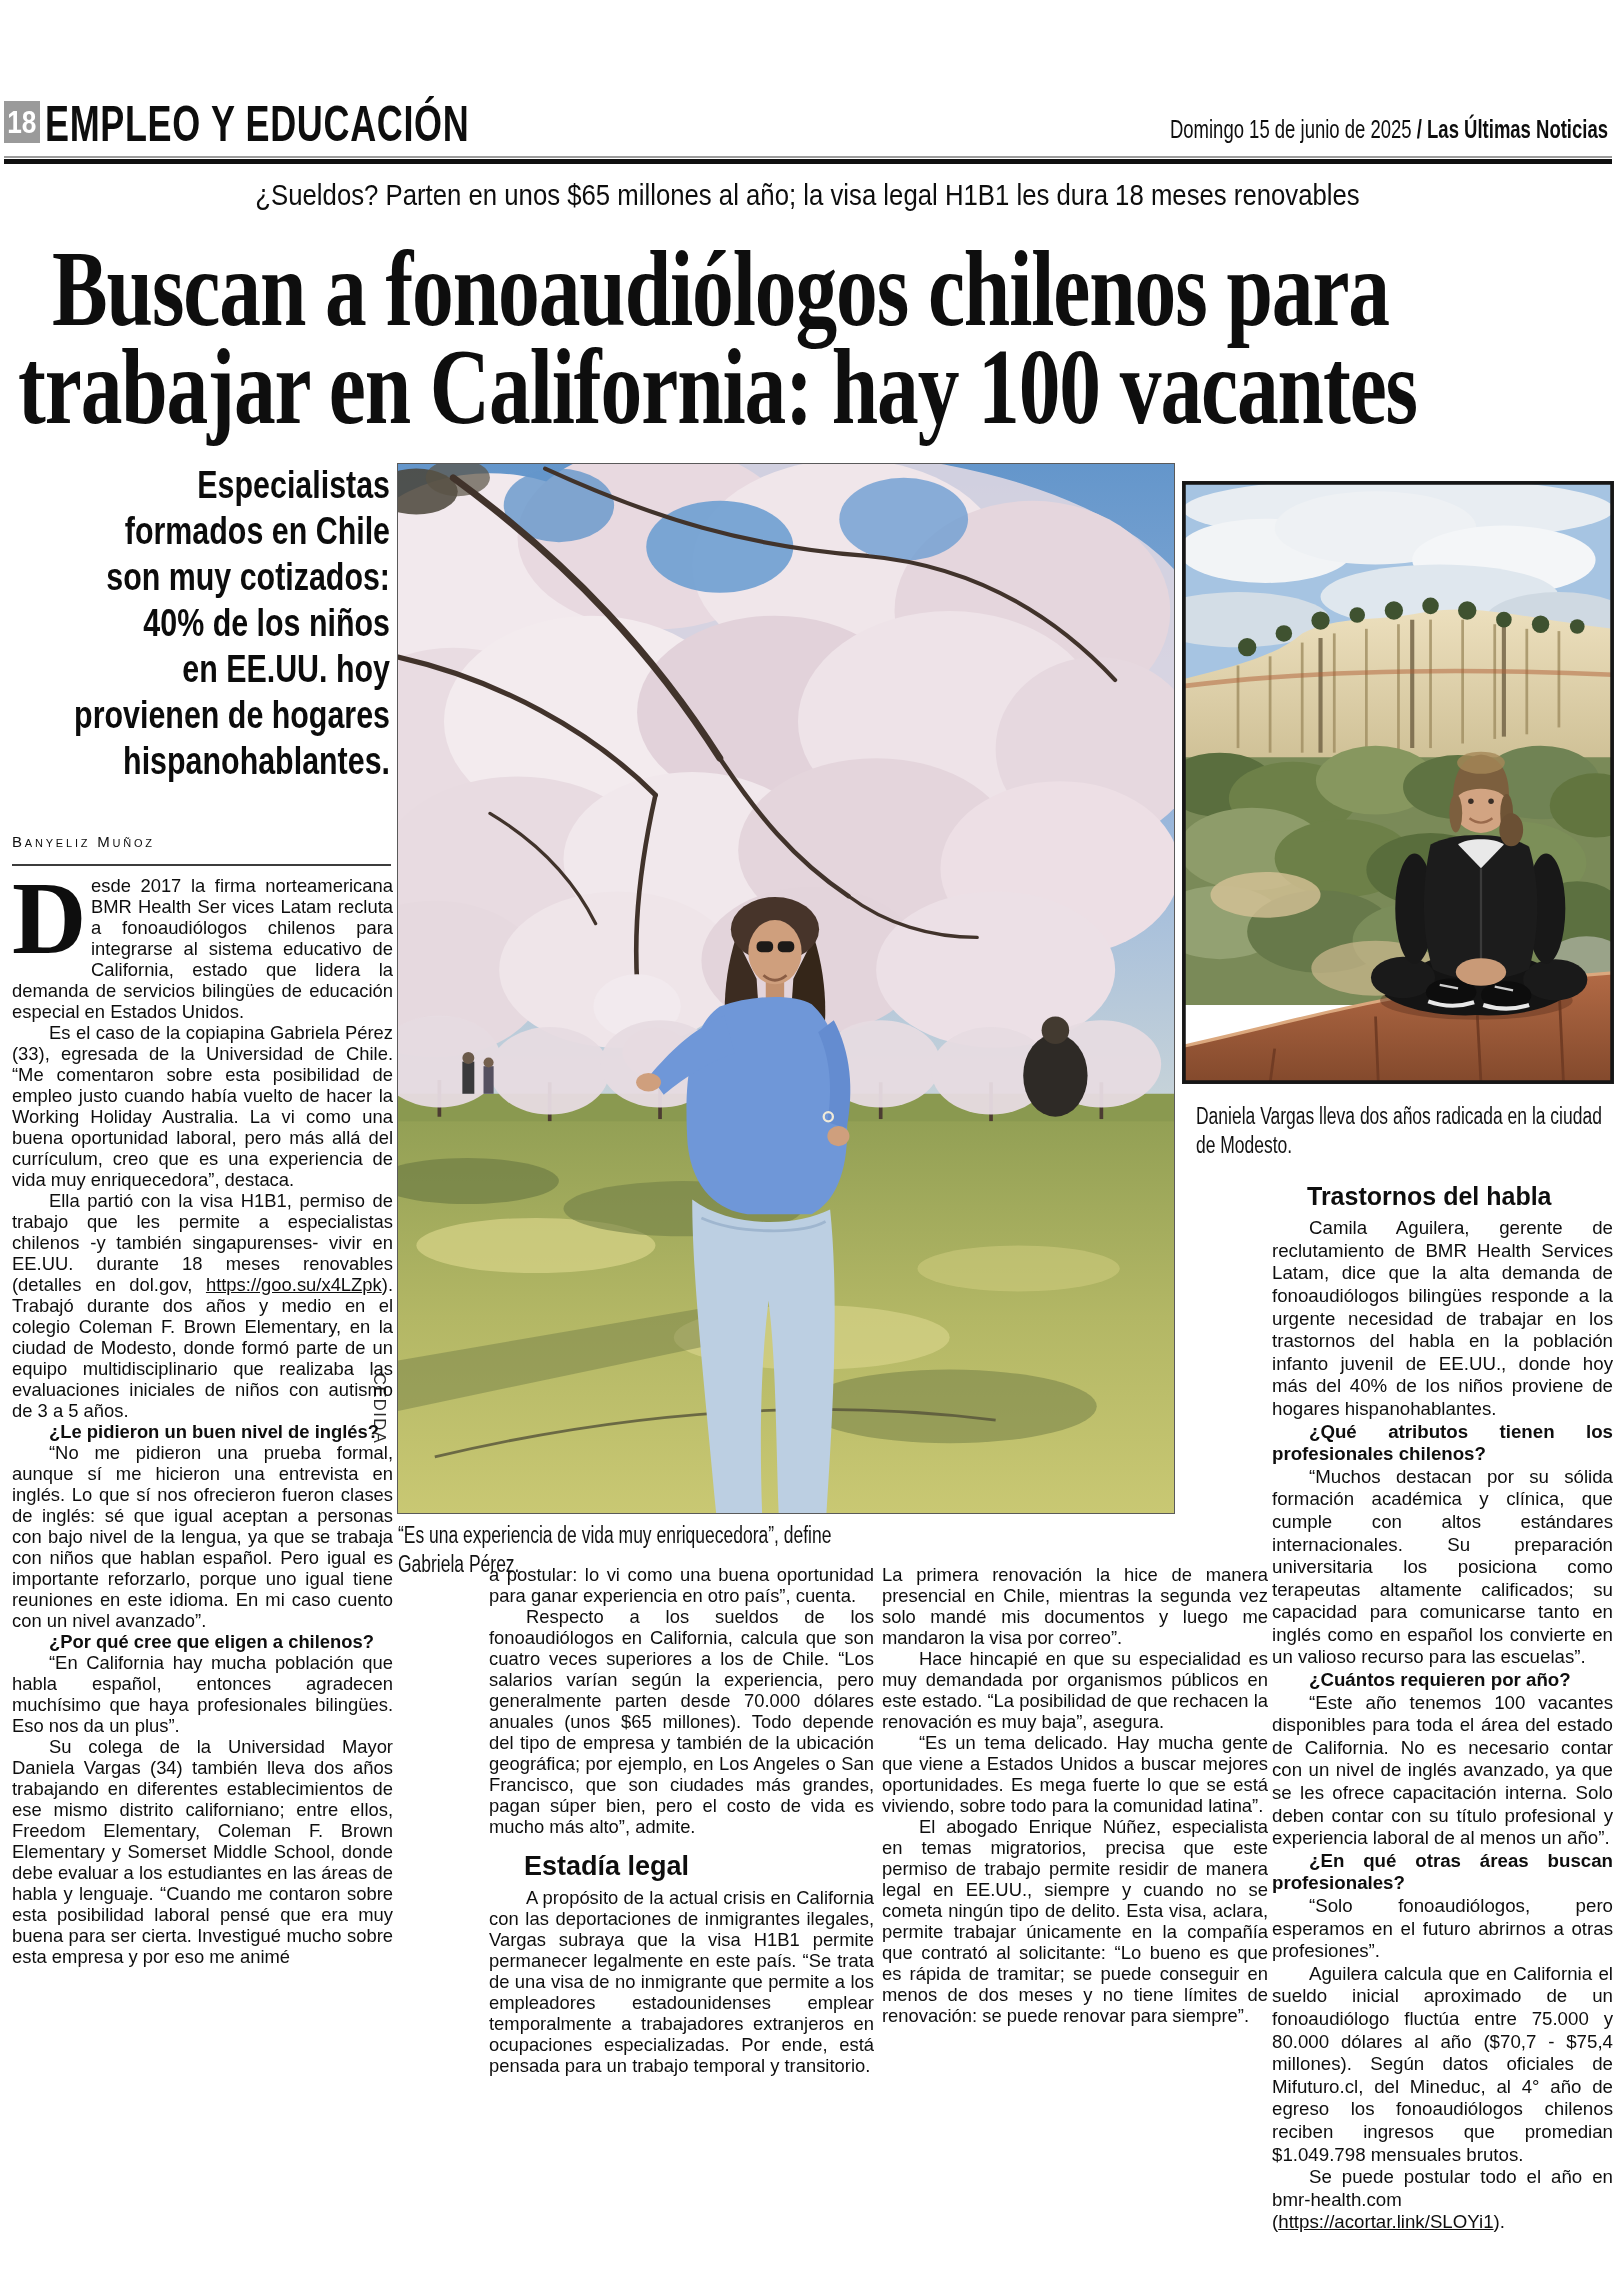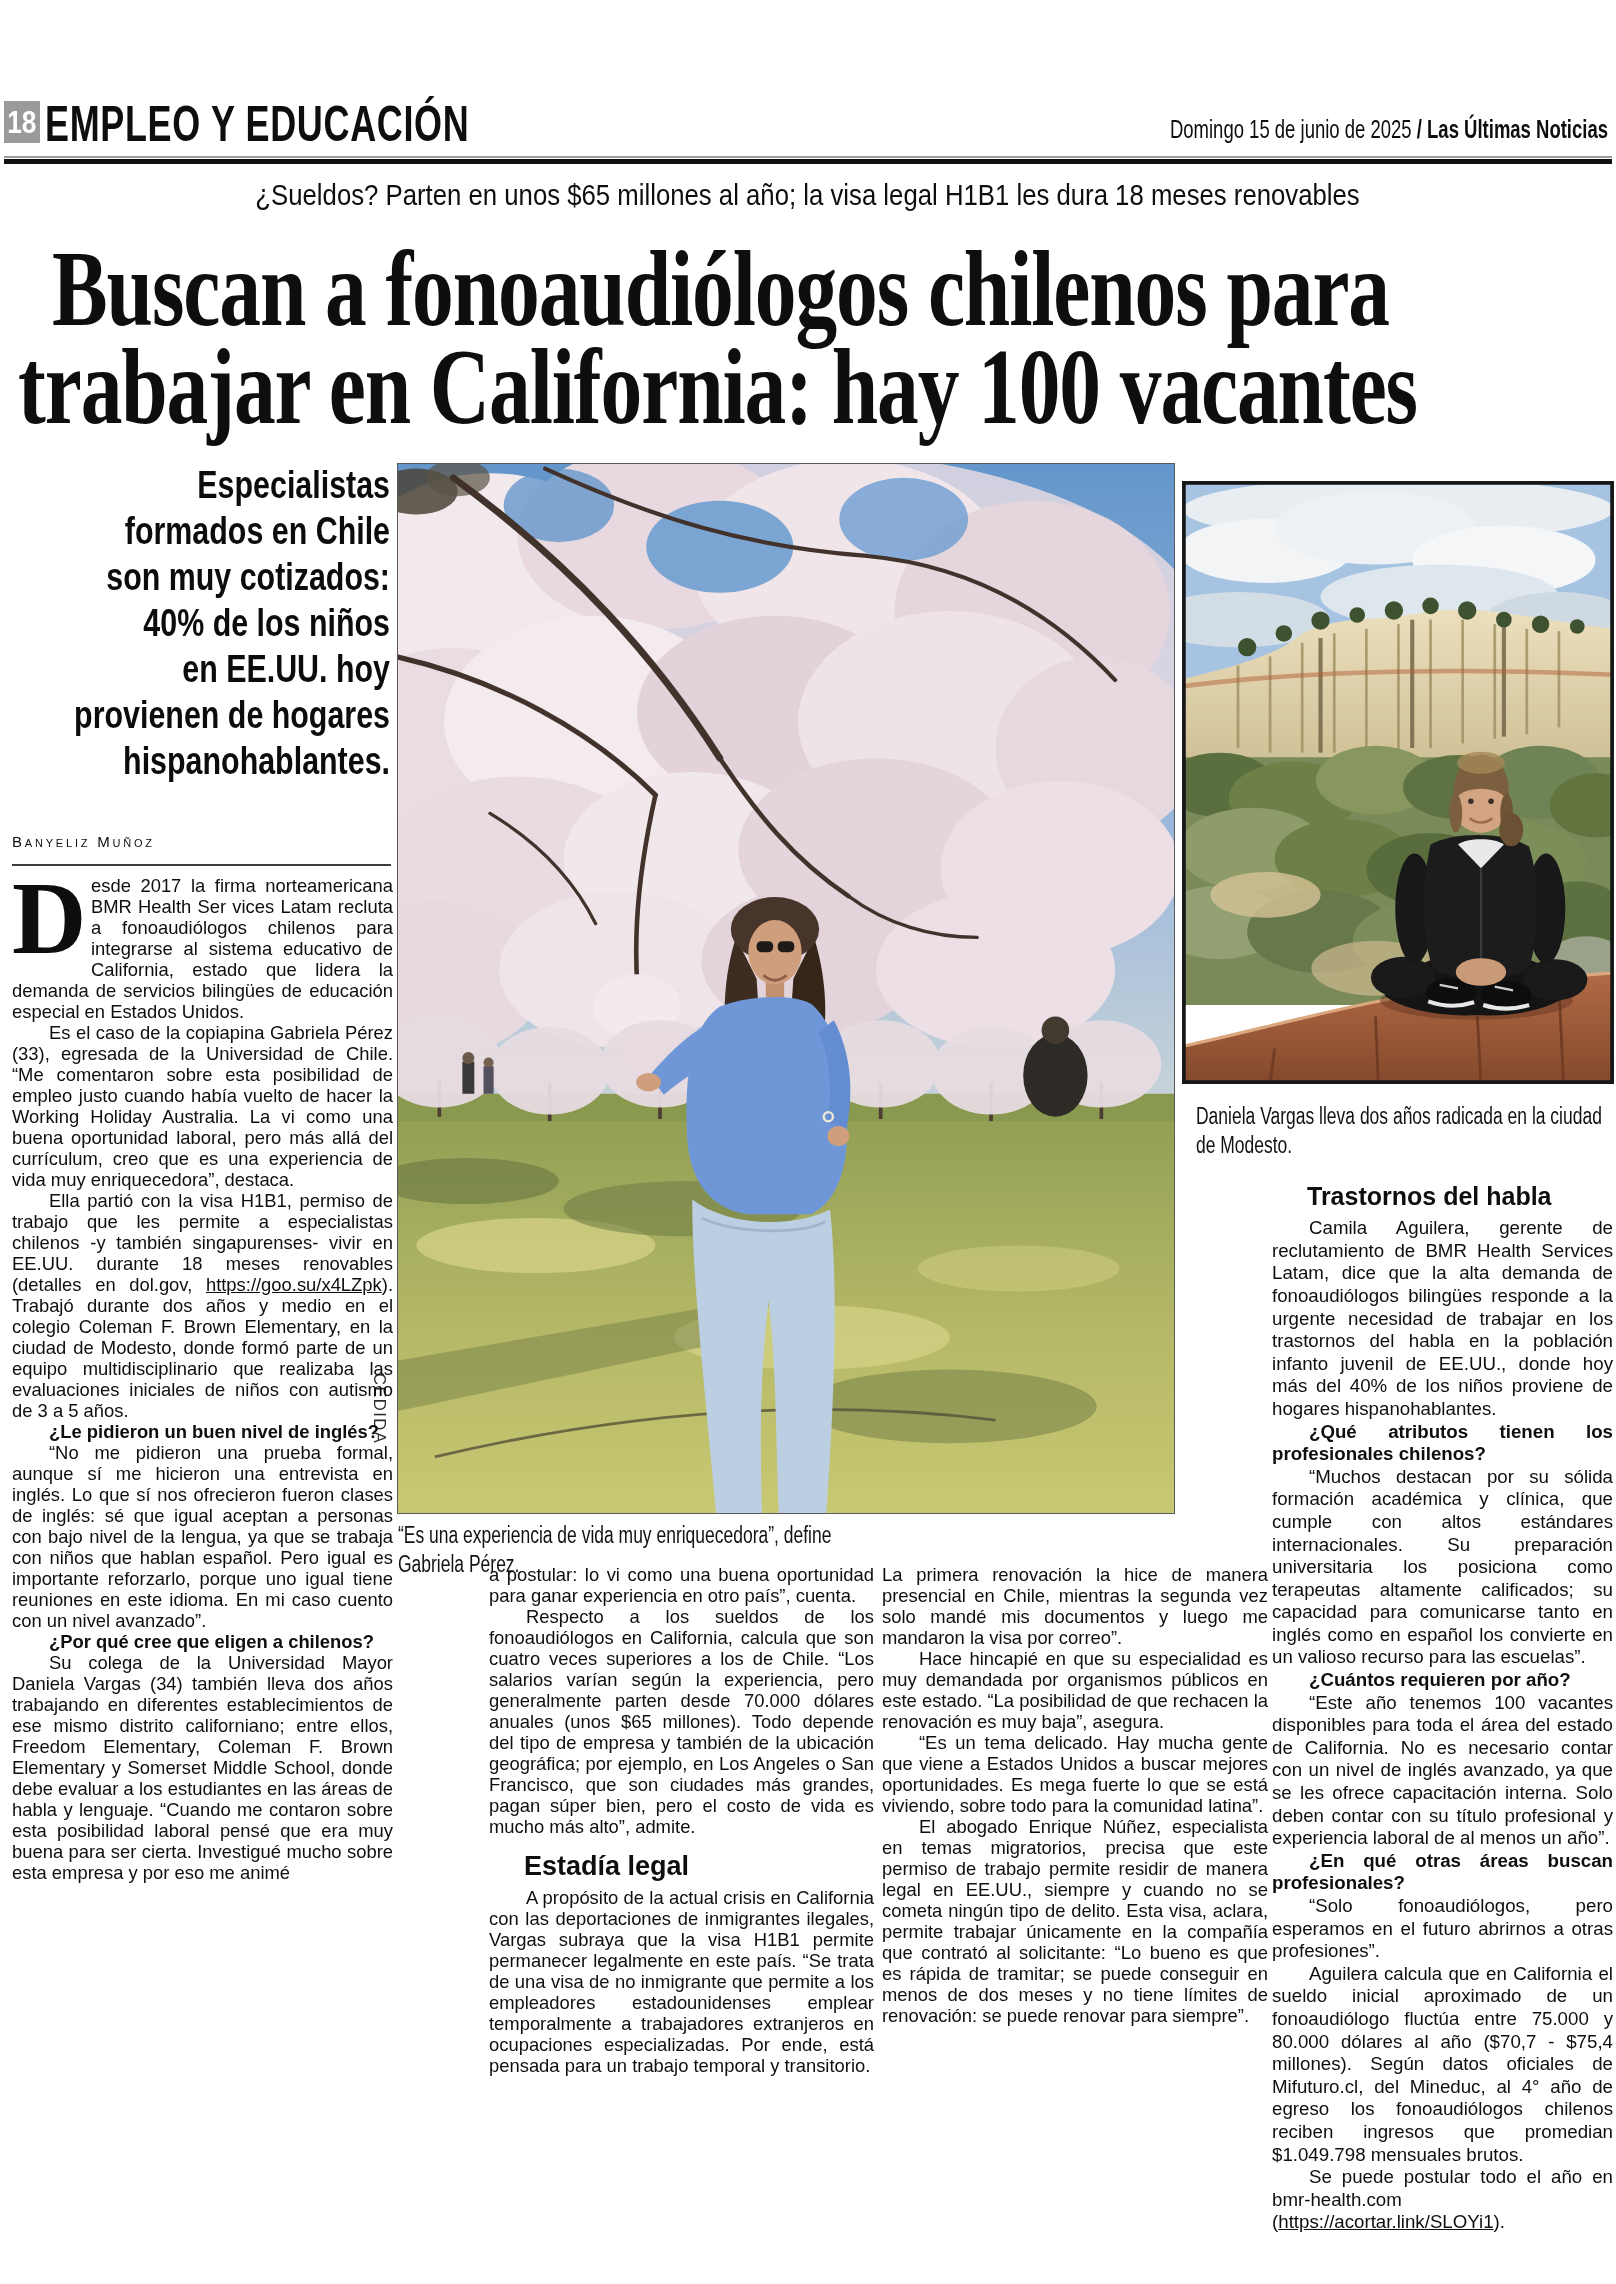--- a/index.html
+++ b/index.html
@@ -337,20 +337,21 @@
     <span class="cx2">Daniela Vargas lleva dos años radicada en la ciudad de Modesto.</span>
   </div>
 
   <div class="abs col col1">
       <p class="para flush"><span class="dropcap">D</span><span>esde 2017 la firma norteamericana BMR Health Ser vices Latam recluta a fonoaudiólogos chilenos para integrarse al sistema educativo de California, estado que lidera la demanda de servicios bilingües de educación especial en Estados Unidos.</span></p>
       <p class="para"><span>Es el caso de la copiapina Gabriela Pérez (33), egresada de la Universidad de Chile. “Me comentaron sobre esta posibilidad de empleo justo cuando había vuelto de hacer la Working Holiday Australia. La vi como una buena oportunidad laboral, pero más allá del currículum, creo que es una experiencia de vida muy enriquecedora”, destaca.</span></p>
       <p class="para"><span>Ella partió con la visa H1B1, permiso de trabajo que les permite a especialistas chilenos -y también singapurenses- vivir en EE.UU. durante 18 meses renovables (detalles en dol.gov, </span><span class="u">https://goo.su/x4LZpk</span><span>). Trabajó durante dos años y medio en el colegio Coleman F. Brown Elementary, en la ciudad de Modesto, donde formó parte de un equipo multidisciplinario que realizaba las evaluaciones iniciales de niños con autismo de 3 a 5 años.</span></p>
       <p class="para q"><span>¿Le pidieron un buen nivel de inglés?</span></p>
       <p class="para"><span>“No me pidieron una prueba formal, aunque sí me hicieron una entrevista en inglés. Lo que sí nos ofrecieron fueron clases de inglés: sé que igual aceptan a personas con bajo nivel de la lengua, ya que se trabaja con niños que hablan español. Pero igual es importante reforzarlo, porque uno igual tiene reuniones en este idioma. En mi caso cuento con un nivel avanzado”.</span></p>
       <p class="para q"><span>¿Por qué cree que eligen a chilenos?</span></p>
+      <p class="para"><span>“En California hay mucha población que habla español, entonces agradecen muchísimo que haya profesionales bilingües. Eso nos da un plus”.</span></p>
       <p class="para"><span>Su colega de la Universidad Mayor Daniela Vargas (34) también lleva dos años trabajando en diferentes establecimientos de ese mismo distrito californiano; entre ellos, Freedom Elementary, Coleman F. Brown Elementary y Somerset Middle School, donde debe evaluar a los estudiantes en las áreas de habla y lenguaje. “Cuando me contaron sobre esta posibilidad laboral pensé que era muy buena para ser cierta. Investigué mucho sobre esta empresa y por eso me animé</span></p>
     </div>
   <div class="abs col col2">
       <p class="para flush"><span>a postular: lo vi como una buena oportunidad para ganar experiencia en otro país”, cuenta.</span></p>
       <p class="para"><span>Respecto a los sueldos de los fonoaudiólogos en California, calcula que son cuatro veces superiores a los de Chile. “Los salarios varían según la experiencia, pero generalmente parten desde 70.000 dólares anuales (unos $65 millones). Todo depende del tipo de empresa y también de la ubicación geográfica; por ejemplo, en Los Angeles o San Francisco, que son ciudades más grandes, pagan súper bien, pero el costo de vida es mucho más alto”, admite.</span></p>
       <p class="para sub flush"><span>Estadía legal</span></p>
       <p class="para"><span>A propósito de la actual crisis en California con las deportaciones de inmigrantes ilegales, Vargas subraya que la visa H1B1 permite permanecer legalmente en este país. “Se trata de una visa de no inmigrante que permite a los empleadores estadounidenses emplear temporalmente a trabajadores extranjeros en ocupaciones especializadas. Por ende, está pensada para un trabajo temporal y transitorio.</span></p>
     </div>
   <div class="abs col col3">
       <p class="para flush"><span>La primera renovación la hice de manera presencial en Chile, mientras la segunda vez solo mandé mis documentos y luego me mandaron la visa por correo”.</span></p>

